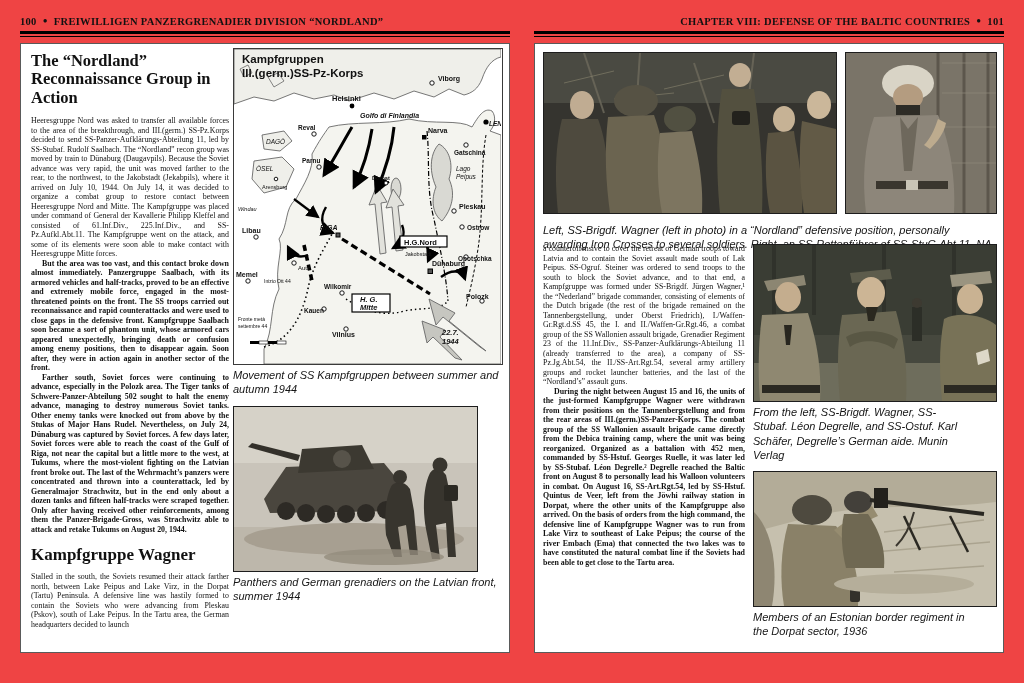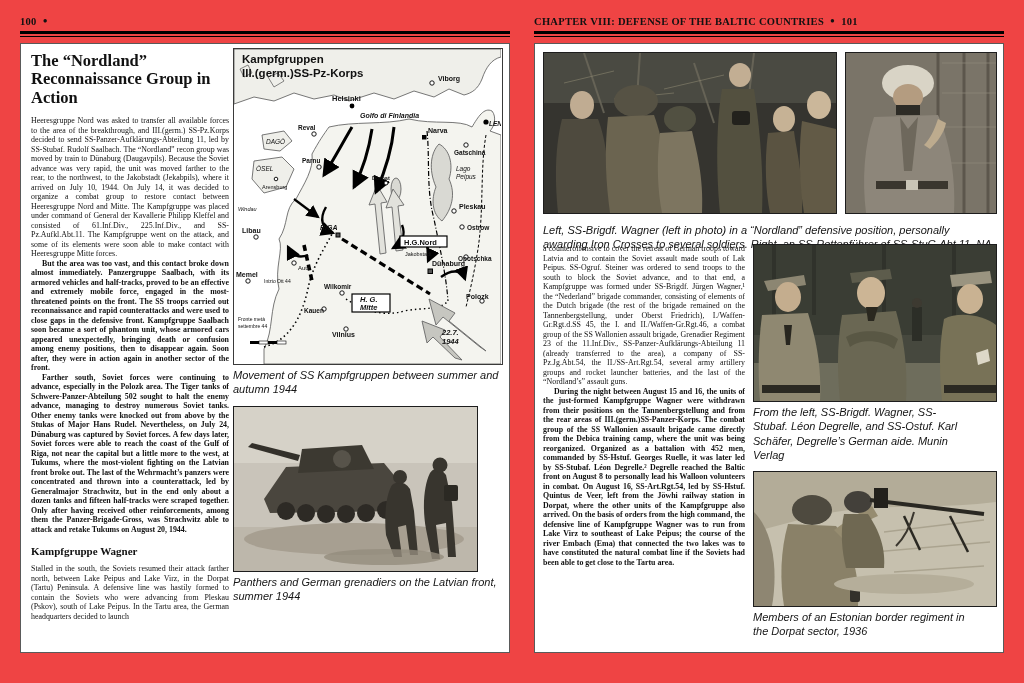--- a/index.html
+++ b/index.html
@@ -3,32 +3,32 @@
 <meta charset="utf-8">
 <style>
   html,body{margin:0;padding:0;background:#ffffff;}
   #canvas{position:relative;width:1024px;height:683px;background:#ef4444;overflow:hidden;
           font-family:"Liberation Serif",serif;color:#111;}
   .page{position:absolute;top:14px;}
   #left-page{left:20px;width:490px;}
   #right-page{left:534px;width:470px;}
   .pg-header{display:flex;align-items:center;gap:6px;font-weight:bold;font-size:10.5px;
              letter-spacing:0.3px;height:14px;white-space:nowrap;}
-  #right-page .pg-header{}
+  #right-page .pg-header{justify-content:flex-end;}
   .bullet{font-size:8px;line-height:1;}
   .rule-thick{border-top:3px solid #000;margin-top:3px;}
   .rule-thin{border-top:1px solid #000;margin-top:2px;}
   .content-box{margin-top:6px;border:1px solid #5a5a5a;height:608px;position:relative;
                background:#fff;overflow:hidden;}
   
   .text-col{position:absolute;left:10px;top:6px;width:198px;}
   .article-title{font-size:16.5px;line-height:1.12;font-weight:bold;margin:2px 0 9px 0;}
   .body-p{font-size:7.9px;line-height:9.5px;text-align:justify;margin:0;}
   .indent{text-indent:11px;font-weight:bold;}
-  .section-title{font-size:11px;font-weight:bold;margin:11px 0 7px 0;}
+  .section-title{font-size:17px;font-weight:bold;margin:11px 0 7px 0;}
   .fig-col{position:absolute;left:212px;top:4px;width:270px;}
   .map-box{border:1.5px solid #3a3a3a;background:#fff;line-height:0;}
   .caption{font-family:"Liberation Sans",sans-serif;font-size:11px;line-height:1.3;
            margin-top:3px;color:#151515;font-style:italic;}
   .photo-frame{border:1px solid #1d1d1d;margin-top:9px;line-height:0;background:#888;}
   
   .top-photos{position:absolute;left:8px;top:8px;width:454px;display:flex;gap:8px;}
   .top-caption{position:absolute;left:8px;top:176px;width:452px;}
   .r-text-col{position:absolute;left:8px;top:200px;width:202px;}
   .r-fig-col{position:absolute;left:218px;top:200px;width:216px;}
@@ -38,20 +38,21 @@
 </style>
 </head>
 <body>
 
 <div id="canvas">
 
   <div class="page" id="left-page">
     <div class="pg-header">
       <span>100</span>
       <span class="bullet">●</span>
+      <span>FREIWILLIGEN PANZERGRENADIER DIVISION “NORDLAND”</span>
     </div>
     <div class="rule-thick"></div>
     <div class="rule-thin"></div>
 
     <div class="content-box">
       <div class="text-col">
         <div class="article-title">The “Nordland” Reconnaissance Group in Action</div>
         <p class="body-p">Heeresgruppe Nord was asked to transfer all available forces to the area of the breakthrough, and III.(germ.) SS-Pz.Korps decided to send SS-Panzer-Aufklärungs-Abteilung 11, led by SS-Stubaf. Rudolf Saalbach. The “Nordland” recon group was moved by train to Dünaburg (Daugavpils). Because the Soviet advance was very rapid, the unit was moved farther to the rear, to the northwest, to the Jakobstadt (Jekabpils), where it arrived on July 10, 1944. On July 14, it was decided to organize a combat group to restore contact between Heeresgruppe Nord and Mitte. The Kampfgruppe was placed under command of General der Kavallerie Philipp Kleffel and consisted of 61.Inf.Div., 225.Inf.Div., and SS-Pz.Aufkl.Abt.11. The Kampfgruppe went on the attack, and some of its elements were soon able to make contact with Heeresgruppe Mitte forces.</p>
         <p class="body-p indent">But the area was too vast, and this contact broke down almost immediately. Panzergruppe Saalbach, with its armored vehicles and half-tracks, proved to be an effective and extremely mobile force, engaged in the most-threatened points on the front. The SS troops carried out reconnaissance and rapid counterattacks and were used to close gaps in the defensive front. Kampfgruppe Saalbach soon became a sort of phantom unit, whose armored cars appeared unexpectedly, bringing death or confusion among enemy positions, then to disappear again. Soon after, they were in action again in another sector of the front.</p>
         <p class="body-p indent">Farther south, Soviet forces were continuing to advance, especially in the Polozk area. The Tiger tanks of Schwere-Panzer-Abteilung 502 sought to halt the enemy advance, managing to destroy numerous Soviet tanks. Other enemy tanks were knocked out from above by the Stukas of Major Hans Rudel. Nevertheless, on July 24, Dünaburg was captured by Soviet forces. A few days later, Soviet forces were able to reach the coast of the Gulf of Riga, not near the capital but a little more to the west, at Tukums, where the most-violent fighting on the Latvian front broke out. The last of the Wehrmacht’s panzers were concentrated and thrown into a counterattack, led by Generalmajor Strachwitz, but in the end only about a dozen tanks and fifteen half-tracks were scraped together. Only after having received other reinforcements, among them the Panzer-Brigade-Gross, was Strachwitz able to attack and retake Tukums on August 20, 1944.</p>

